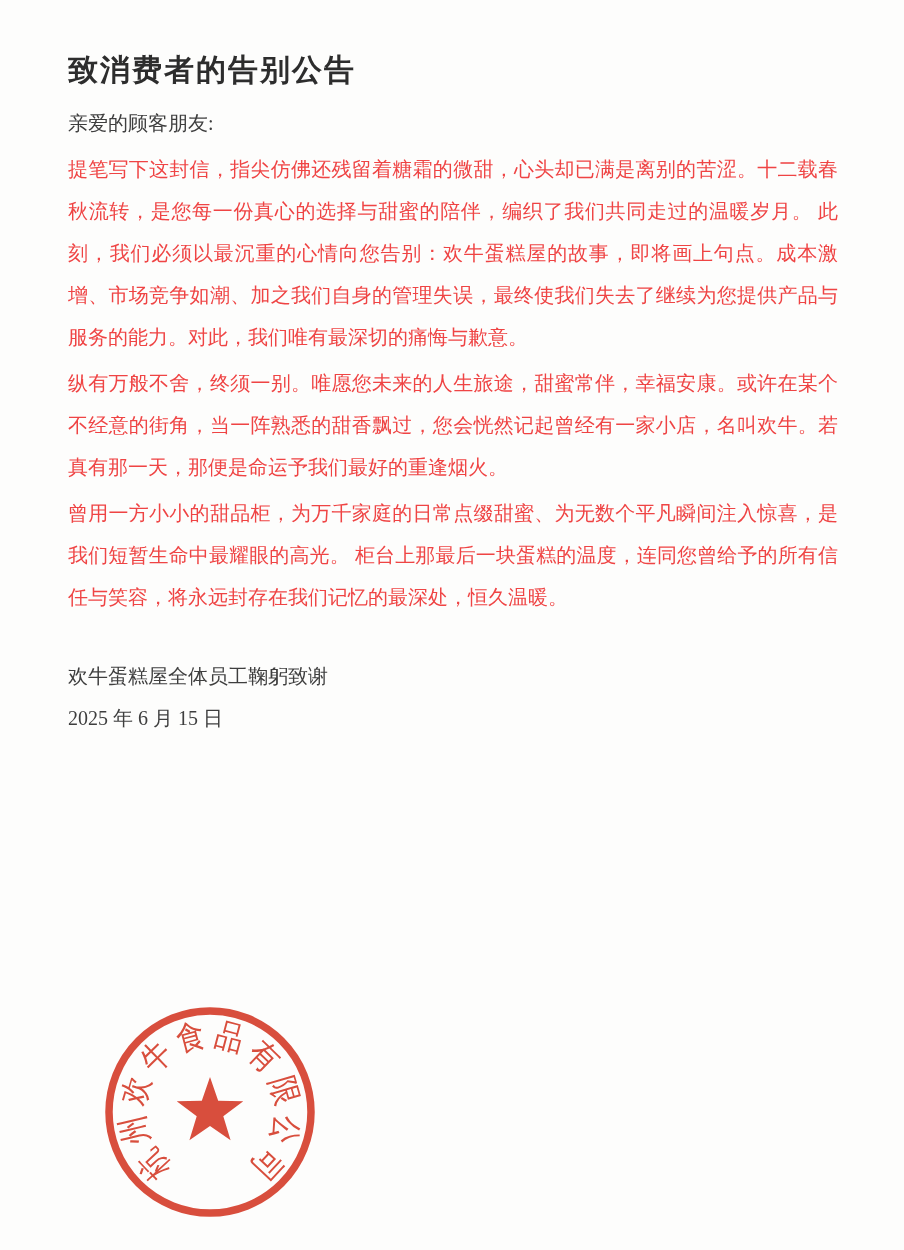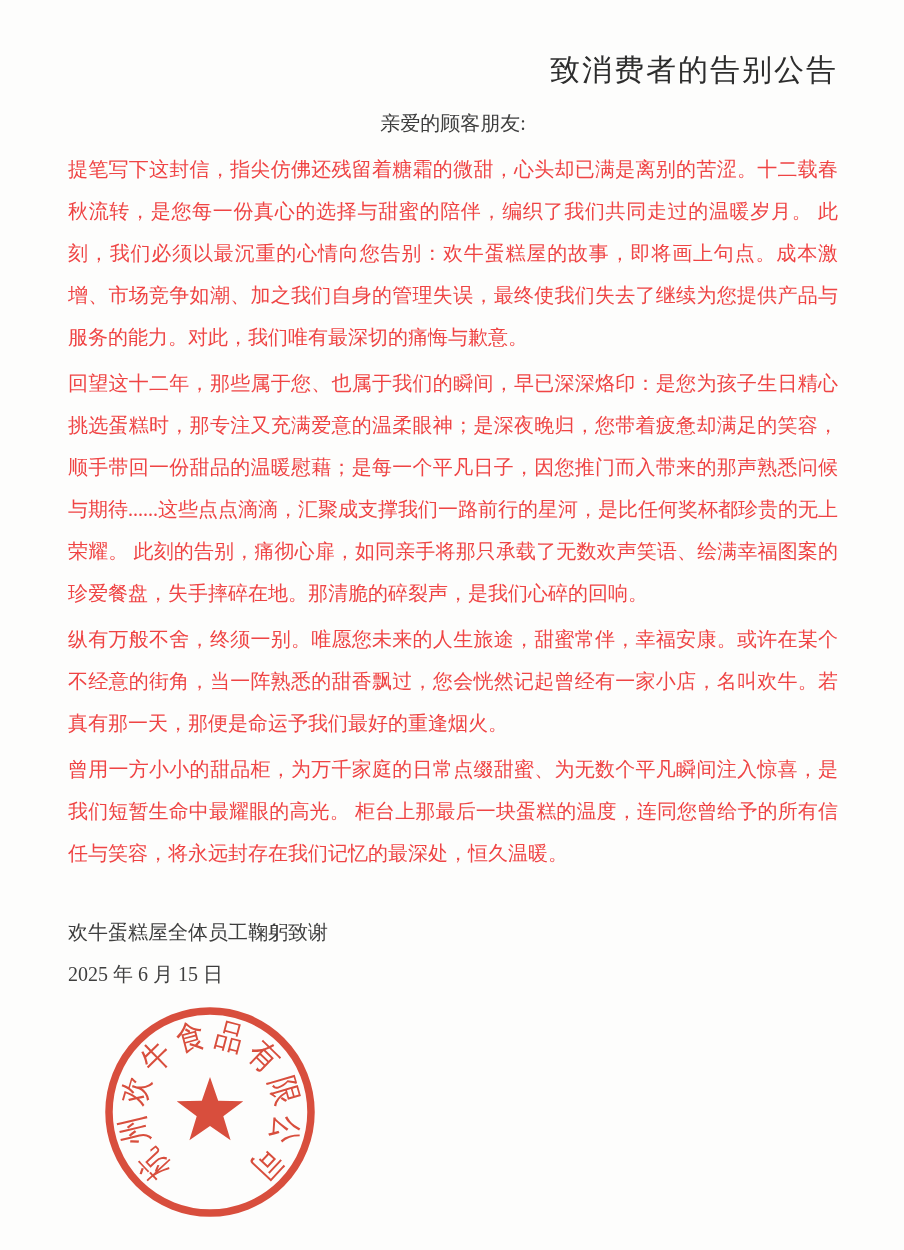--- a/index.html
+++ b/index.html
@@ -15,33 +15,32 @@
     overflow: hidden;
     font-family: "Liberation Serif", "DejaVu Serif", serif;
     color: #3e3e3e;
   }
   .content {
     padding: 0 66px 0 68px;
   }
   .title {
     margin: 0;
     padding-top: 52px;
-    text-align: right;
+    text-align: left;
     font-size: 30px;
     line-height: 36px;
-    font-weight: 400;
+    font-weight: 700;
     letter-spacing: 2px;
     color: #2d2d2d;
   }
   .salutation {
     margin-top: 14px;
     font-size: 20px;
     line-height: 42px;
     color: #3e3e3e;
-    text-align: center;
   }
   .body-para {
     margin: 4px 0 0 0;
     font-size: 20px;
     line-height: 42px;
     text-align: justify;
     color: #ef4444;
   }
   .signature {
     margin-top: 37px;
@@ -73,21 +72,20 @@
   }
 </style>
 </head>
 <body>
 
 <div class="doc">
   <div class="content">
     <h1 class="title">致消费者的告别公告</h1>
     <div class="salutation">亲爱的顾客朋友:</div>
     <p class="body-para">提笔写下这封信，指尖仿佛还残留着糖霜的微甜，心头却已满是离别的苦涩。十二载春秋流转，是您每一份真心的选择与甜蜜的陪伴，编织了我们共同走过的温暖岁月。 此刻，我们必须以最沉重的心情向您告别：欢牛蛋糕屋的故事，即将画上句点。成本激增、市场竞争如潮、加之我们自身的管理失误，最终使我们失去了继续为您提供产品与服务的能力。对此，我们唯有最深切的痛悔与歉意。</p>
-    <p class="body-para">回望这十二年，那些属于您、也属于我们的瞬间，早已深深烙印：是您为孩子生日精心挑选蛋糕时，那专注又充满爱意的温柔眼神；是深夜晚归，您带着疲惫却满足的笑容，顺手带回一份甜品的温暖慰藉；是每一个平凡日子，因您推门而入带来的那声熟悉问候与期待......这些点点滴滴，汇聚成支撑我们一路前行的星河，是比任何奖杯都珍贵的无上荣耀。 此刻的告别，痛彻心扉，如同亲手将那只承载了无数欢声笑语、绘满幸福图案的珍爱餐盘，失手摔碎在地。那清脆的碎裂声，是我们心碎的回响。</p>
     <p class="body-para">纵有万般不舍，终须一别。唯愿您未来的人生旅途，甜蜜常伴，幸福安康。或许在某个不经意的街角，当一阵熟悉的甜香飘过，您会恍然记起曾经有一家小店，名叫欢牛。若真有那一天，那便是命运予我们最好的重逢烟火。</p>
     <p class="body-para">曾用一方小小的甜品柜，为万千家庭的日常点缀甜蜜、为无数个平凡瞬间注入惊喜，是我们短暂生命中最耀眼的高光。 柜台上那最后一块蛋糕的温度，连同您曾给予的所有信任与笑容，将永远封存在我们记忆的最深处，恒久温暖。</p>
     <div class="signature">欢牛蛋糕屋全体员工鞠躬致谢</div>
     <p class="date">2025 年 6 月 15 日</p>
   </div>
 
   <div class="seal">
     <svg viewBox="0 0 224 224" xmlns="http://www.w3.org/2000/svg">
       <circle cx="112" cy="112" r="101" fill="none" stroke-width="7.5" stroke="#d8402e"></circle>
       <polygon transform="translate(112,112)" points="0,-35 8.2,-11.3 33.3,-10.8 13.3,4.3 20.6,28.3 0,14 -20.6,28.3 -13.3,4.3 -33.3,-10.8 -8.2,-11.3" fill="#d8402e"></polygon>

